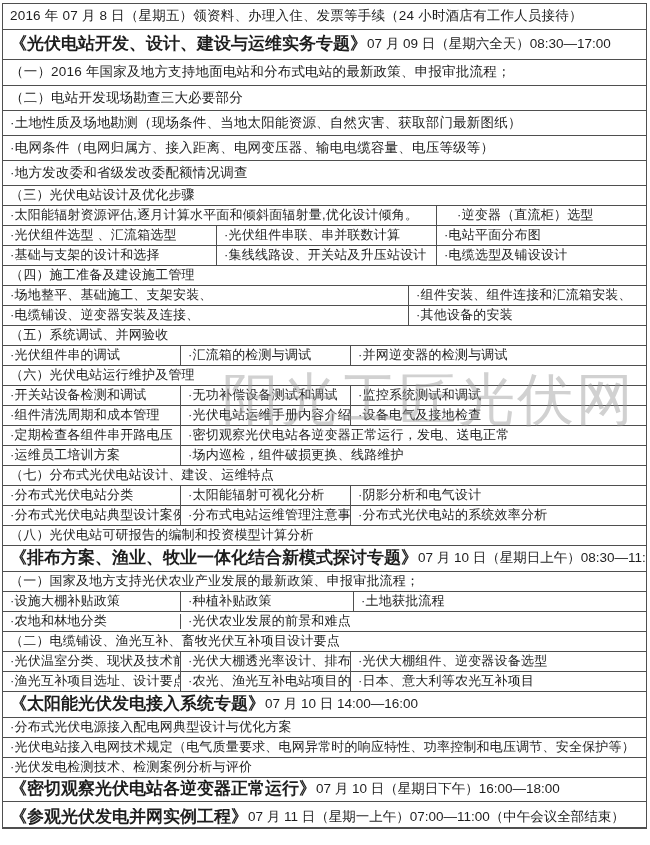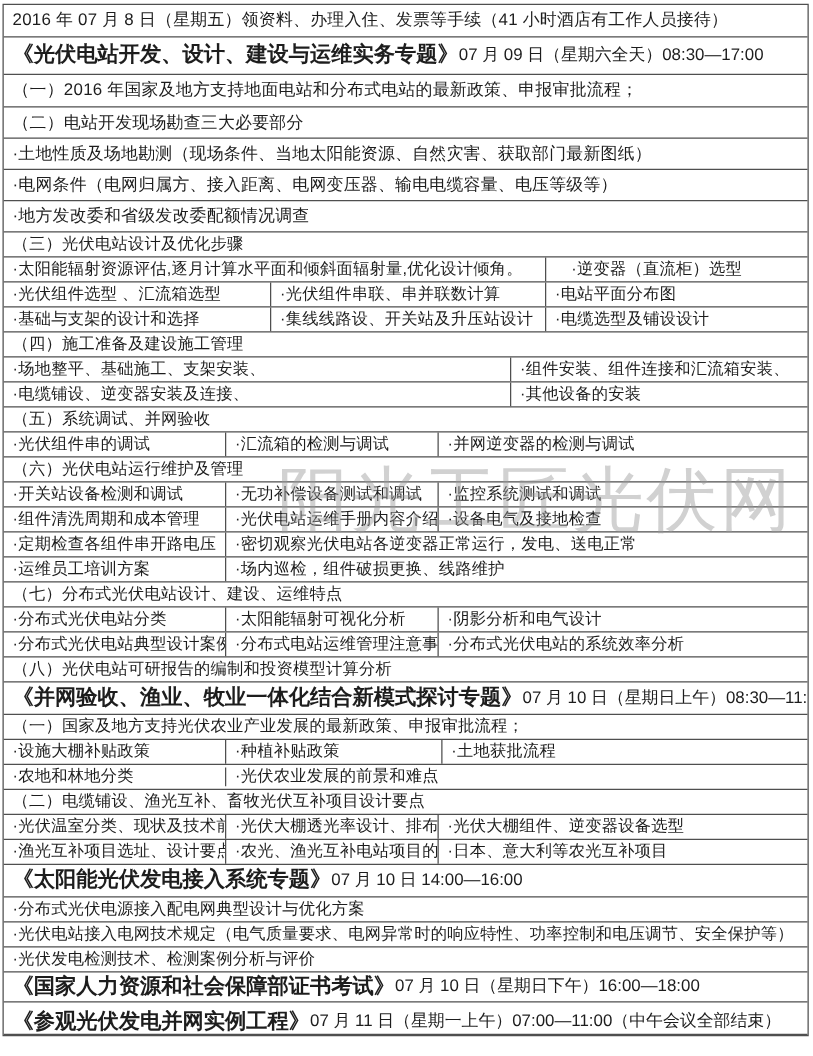--- a/index.html
+++ b/index.html
@@ -43,21 +43,21 @@
     color:#9a9a9a;opacity:0.45;
     pointer-events:none;
     font-family:"Liberation Sans","DejaVu Sans",sans-serif;
   }
 </style>
 </head>
 <body>
 
 <div class="table-wrap">
     <div class="row first-line" style="height: 26px;">
-      <div class="cell" style="flex: 1 1 0%;">2016 年 07 月 8 日（星期五）领资料、办理入住、发票等手续（41 小时酒店有工作人员接待）</div>
+      <div class="cell" style="flex: 1 1 0%;">2016 年 07 月 8 日（星期五）领资料、办理入住、发票等手续（24 小时酒店有工作人员接待）</div>
     </div>
     <div class="row header" style="height: 30px;">
       <div class="cell" style="flex: 1 1 0%;">
         <span class="title-bold">《光伏电站开发、设计、建设与运维实务专题》</span>
         <span class="title-rest">07 月 09 日（星期六全天）08:30—17:00</span>
       </div>
     </div>
     <div class="row first-line" style="height: 26px;">
       <div class="cell" style="flex: 1 1 0%;">（一）2016 年国家及地方支持地面电站和分布式电站的最新政策、申报审批流程；</div>
     </div>
@@ -141,21 +141,21 @@
     <div class="row" style="height: 20px;">
       <div class="cell" style="flex: 0 0 177px; width: 177px;">·分布式光伏电站典型设计案例</div>
       <div class="cell sep" style="flex: 0 0 170px; width: 170px;">·分布式电站运维管理注意事项</div>
       <div class="cell sep" style="flex: 1 1 0%;">·分布式光伏电站的系统效率分析</div>
     </div>
     <div class="row" style="height: 20px;">
       <div class="cell" style="flex: 1 1 0%;">（八）光伏电站可研报告的编制和投资模型计算分析</div>
     </div>
     <div class="row header" style="height: 26px;">
       <div class="cell" style="flex: 1 1 0%;">
-        <span class="title-bold">《并网验收、渔业、牧业一体化结合新模式探讨专题》</span>
+        <span class="title-bold">《排布方案、渔业、牧业一体化结合新模式探讨专题》</span>
         <span class="title-rest">07 月 10 日（星期日上午）08:30—11:30</span>
       </div>
     </div>
     <div class="row" style="height: 20px;">
       <div class="cell" style="flex: 1 1 0%;">（一）国家及地方支持光伏农业产业发展的最新政策、申报审批流程；</div>
     </div>
     <div class="row" style="height: 20px;">
       <div class="cell" style="flex: 0 0 177px; width: 177px;">·设施大棚补贴政策</div>
       <div class="cell sep" style="flex: 0 0 173px; width: 173px;">·种植补贴政策</div>
       <div class="cell sep" style="flex: 1 1 0%;">·土地获批流程</div>
@@ -187,21 +187,21 @@
       <div class="cell" style="flex: 1 1 0%;">·分布式光伏电源接入配电网典型设计与优化方案</div>
     </div>
     <div class="row" style="height: 20px;">
       <div class="cell" style="flex: 1 1 0%;">·光伏电站接入电网技术规定（电气质量要求、电网异常时的响应特性、功率控制和电压调节、安全保护等）</div>
     </div>
     <div class="row" style="height: 20px;">
       <div class="cell" style="flex: 1 1 0%;">·光伏发电检测技术、检测案例分析与评价</div>
     </div>
     <div class="row header" style="height: 24px;">
       <div class="cell" style="flex: 1 1 0%;">
-        <span class="title-bold">《国家人力资源和社会保障部证书考试》</span>
+        <span class="title-bold">《密切观察光伏电站各逆变器正常运行》</span>
         <span class="title-rest">07 月 10 日（星期日下午）16:00—18:00</span>
       </div>
     </div>
     <div class="row header" style="height: 26px; align-items: flex-end;">
       <div class="cell" style="flex: 1 1 0%;">
         <span class="title-bold">《参观光伏发电并网实例工程》</span>
         <span class="title-rest">07 月 11 日（星期一上午）07:00—11:00（中午会议全部结束）</span>
       </div>
     </div>
   </div>

